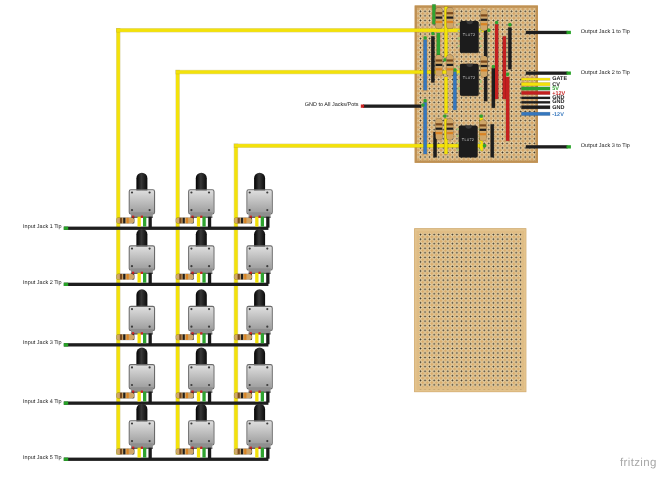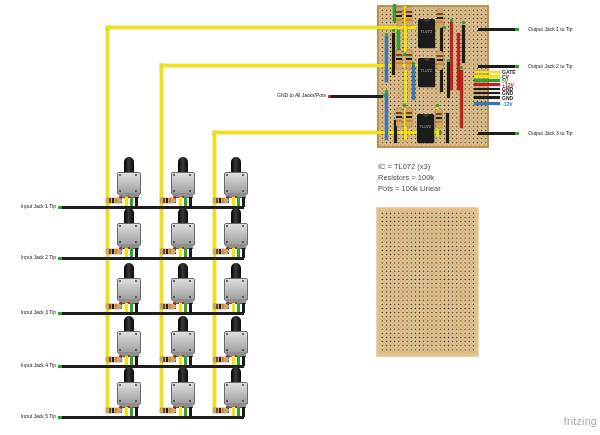--- a/index.html
+++ b/index.html
@@ -483,22 +483,17 @@
       <div style="position: absolute; left: 474px; top: 91.75px; width: 26px; height: 2.5px; background: rgb(30, 30, 30); z-index: 2; box-shadow: rgba(0, 0, 0, 0.25) 0px 0px 0px 0.3px;"></div>
       <div style="position: absolute; left: 502px; top: 90px; font-size: 5px; font-weight: 700; color: rgb(26, 26, 26); white-space: nowrap; z-index: 4;">GND</div>
       <div style="position: absolute; left: 474px; top: 96.25px; width: 26px; height: 2.5px; background: rgb(30, 30, 30); z-index: 2; box-shadow: rgba(0, 0, 0, 0.25) 0px 0px 0px 0.3px;"></div>
       <div style="position: absolute; left: 502px; top: 94.5px; font-size: 5px; font-weight: 700; color: rgb(26, 26, 26); white-space: nowrap; z-index: 4;">GND</div>
       <div style="position: absolute; left: 474px; top: 102.25px; width: 26px; height: 2.5px; background: rgb(53, 119, 190); z-index: 2; box-shadow: rgba(0, 0, 0, 0.25) 0px 0px 0px 0.3px;"></div>
       <div style="position: absolute; left: 502px; top: 100.5px; font-size: 5px; font-weight: 700; color: rgb(53, 119, 190); white-space: nowrap; z-index: 4;">-12V</div>
       <div style="position: absolute; left: 330px; top: 94.5px; width: 53px; height: 3px; background: rgb(30, 30, 30); z-index: 2;"></div>
       <div style="position: absolute; left: 328px; top: 94.5px; width: 3px; height: 3px; background: rgb(204, 34, 34); z-index: 2;"></div>
     </div>
 
-  <div id="notes">
-    <div>IC = TL072 (x3)</div>
-    <div>Resistors = 100k</div>
-    <div>Pots = 100k Linear</div>
-  </div>
 
   <div id="gnd-label">GND to All Jacks/Pots</div>
 
   <div id="watermark">fritzing</div>
 </div>
 
 </body></html>

